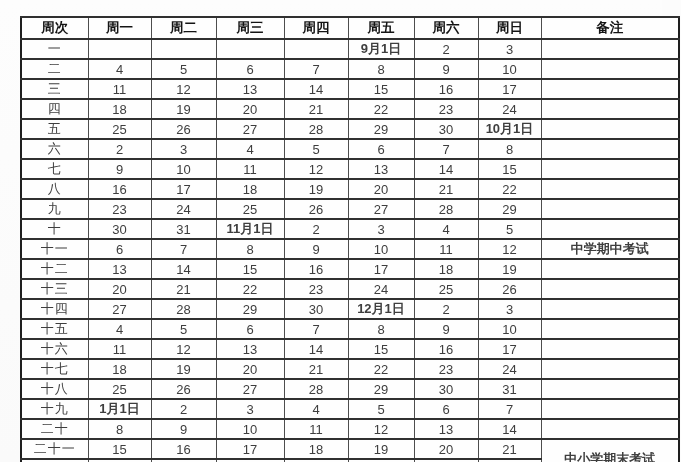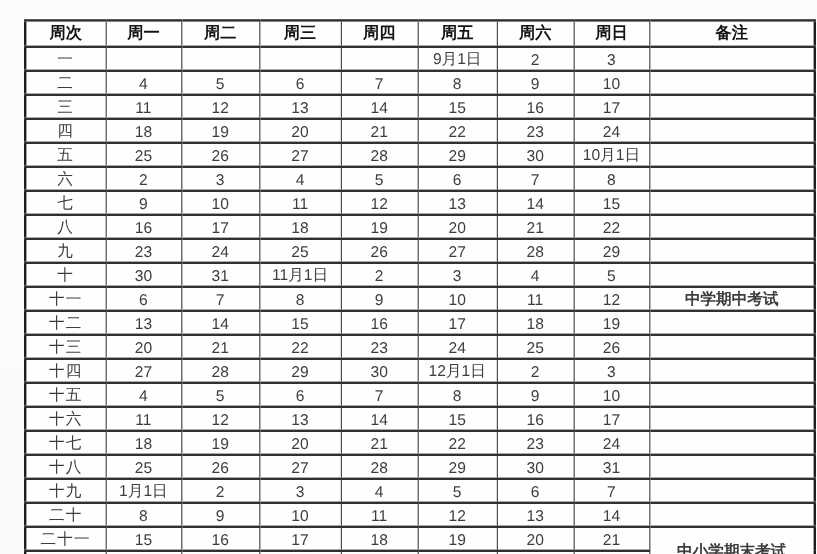--- a/index.html
+++ b/index.html
@@ -41,21 +41,21 @@
     color:var(--header-text);
   }
   table.calendar td{
     height:14.4px;
     font-size:13px;
     color:var(--cell-text);
   }
   td.week-cell{ letter-spacing:1px; }
   td.hl{
     color:var(--highlight);
-    font-weight:normal;
+    font-weight:bold;
   }
   td.remark-cell{ font-size:13px;font-weight:bold; }
 </style>
 </head>
 <body style="background: rgb(252, 252, 252);">
 
 <div class="page">
   <table class="calendar">
     <colgroup>
       <col style="width:67px">

